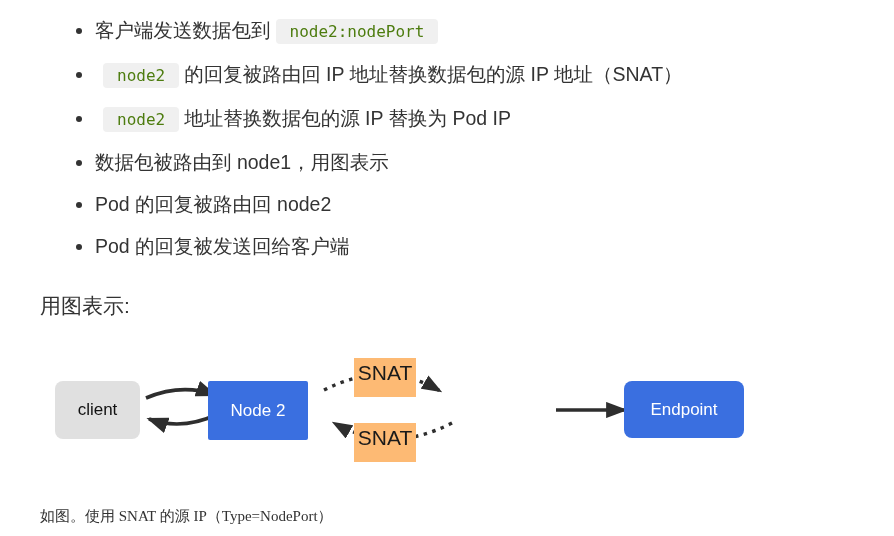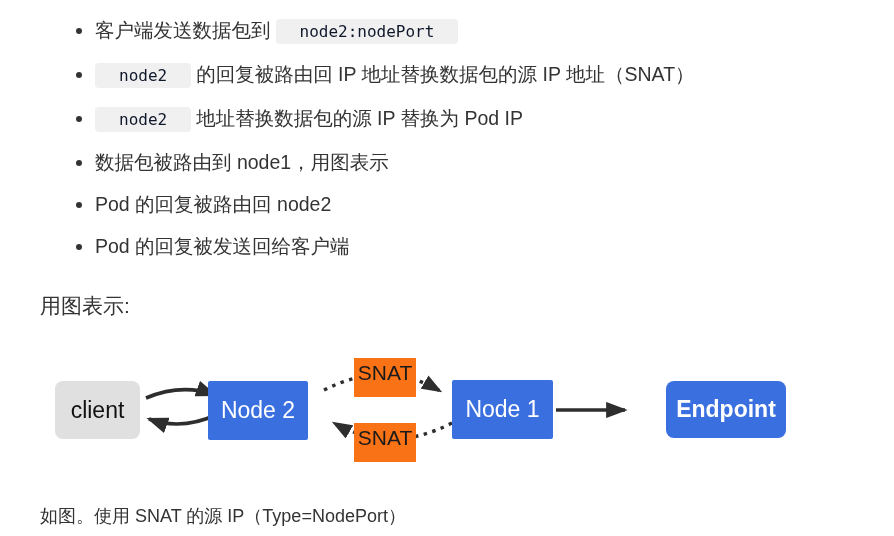--- a/index.html
+++ b/index.html
@@ -21,74 +21,75 @@
   ul.steps li {
     font-size: 19.5px;
     line-height: 28px;
     margin: 0 0 14px 0;
     color: #333333;
   }
   code.inline-code {
     font-family: "DejaVu Sans Mono", "Liberation Mono", monospace;
     font-size: 16px;
     background: #f0f0f0;
-    color: #0f172a;
-    padding: 3px 24px;
+    color: #4d7c0f;
+    padding: 3px 14px;
     border-radius: 4px;
     margin: 0 5px;
   }
-  ul.steps li code.inline-code:first-child { margin-left: 0; }
+  ul.steps li code.inline-code:first-child { margin-left: 8px; }
 
   p.figure-intro {
     margin: 32px 0 0 0;
     font-size: 21px;
     line-height: 28px;
   }
 
   .diagram {
     position: relative;
     width: 894px;
     height: 150px;
     margin-top: 26px;
   }
   .diagram svg.arrows {
     position: absolute; left: 0; top: 0;
     width: 894px; height: 150px;
   }
   .dnode {
     position: absolute;
     display: flex; align-items: center; justify-content: center;
-    font-size: 23px;
+    font-size: 17px;
   }
   .dnode.blue  { background: #3a6fe0; color: #ffffff; border-radius: 2px; }
   .dnode.blue.rounded { border-radius: 8px; }
   .dnode.gray  { background: #e0e0e0; color: #111111; border-radius: 8px; }
 
   .node-client   { left: 55px;  top: 35px; width: 85px;  height: 58px; }
   .node-node2    { left: 208px; top: 35px; width: 100px; height: 59px; }
   .node-node1    { left: 452px; top: 34px; width: 101px; height: 59px; }
-  .node-endpoint { left: 666px; top: 35px; width: 120px; height: 57px; font-weight: bold; }
+  .node-endpoint { left: 624px; top: 35px; width: 120px; height: 57px; }
 
   .snat {
     position: absolute;
     width: 62px;
     text-align: center;
-    background: #f97316;
+    background: #fdba74;
     color: #1a1a1a;
     font-size: 21px;
     line-height: 24px;
     padding: 3px 0 12px 0;
   }
   .snat-top    { left: 354px; top: 12px; }
   .snat-bottom { left: 354px; top: 77px; }
 
   p.caption {
     margin: 6px 0 0 0;
-    font-size: 18px;
+    font-size: 15px;
     line-height: 28px;
+    font-family: Liberation Serif, serif;
   }
 </style>
 </head>
 <body>
 
 <div class="content">
 
   <ul class="steps">
     <li>
       <span>客户端发送数据包到</span><code class="inline-code">node2:nodePort</code>
@@ -125,19 +126,18 @@
     <path d="M 324 44 Q 385 13 440 45" fill="none" stroke="#2e2e2e" stroke-width="3.4" stroke-dasharray="3.5 5.5" marker-end="url(#ah)"></path>
     <path d="M 452 77 Q 390 109 334 77" fill="none" stroke="#2e2e2e" stroke-width="3.4" stroke-dasharray="3.5 5.5" marker-end="url(#ah)"></path>
     <path d="M 556 64 L 625 64" fill="none" stroke="#2e2e2e" stroke-width="3.6" marker-end="url(#ah)"></path>
   </svg>
 
   <div class="snat snat-top">SNAT</div>
   <div class="snat snat-bottom">SNAT</div>
 
   <div class="dnode gray node-client">client</div>
   <div class="dnode blue node-node2">Node 2</div>
-  <div class="dnode blue node-node1">Node 1</div>
   <div class="dnode blue rounded node-endpoint">Endpoint</div>
 </div>
 
 <div class="content">
   <p class="caption">如图。使用 SNAT 的源 IP（Type=NodePort）</p>
 </div>
 
 </body></html>

